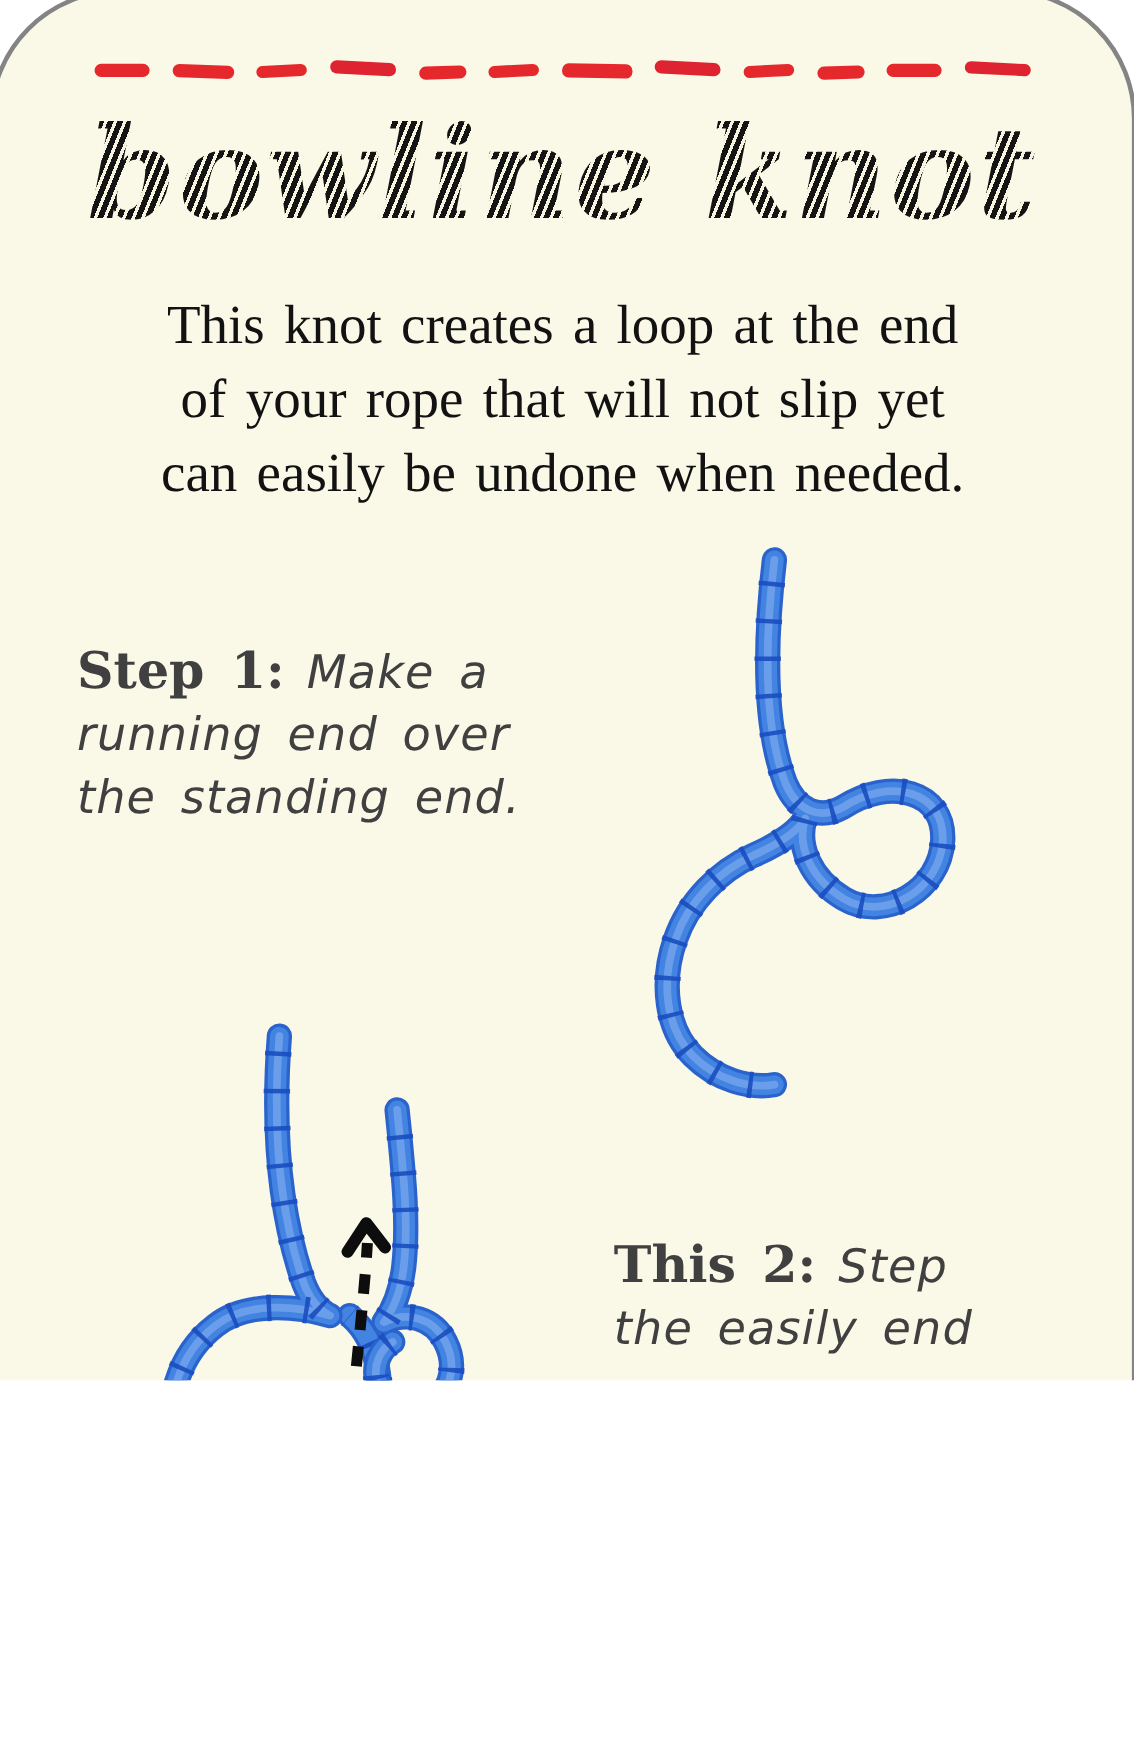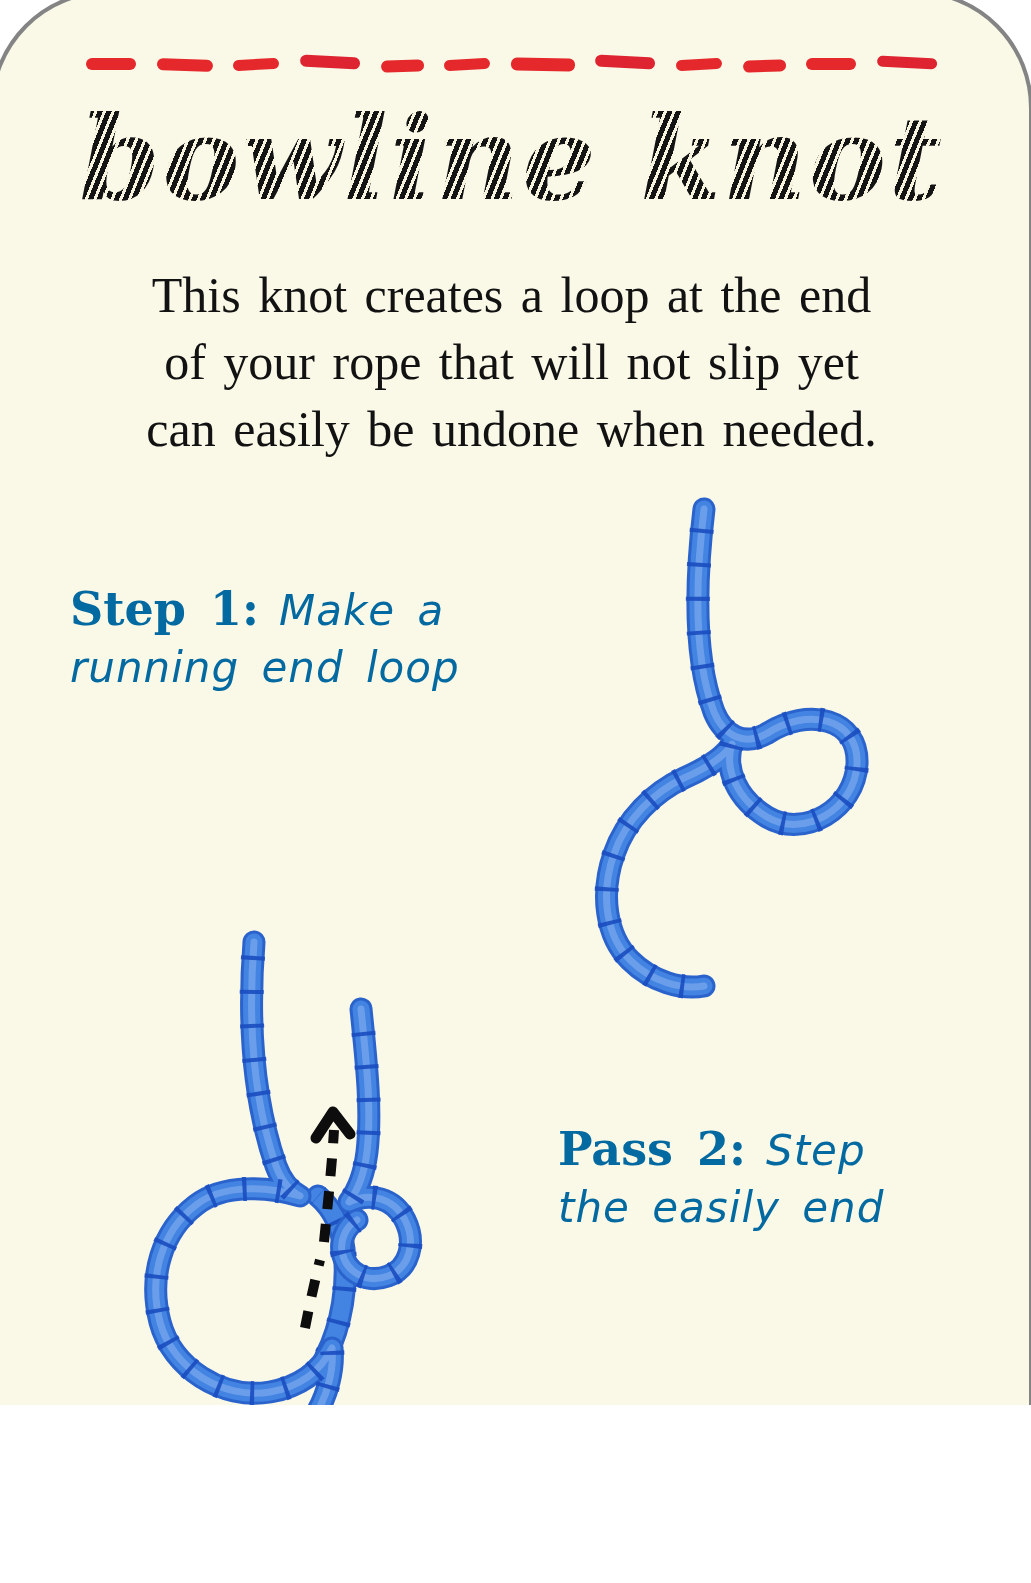--- a/index.html
+++ b/index.html
@@ -1,19 +1,19 @@
 <!DOCTYPE html>
 <html><head>
 <meta charset="utf-8">
 <style>
   html, body { margin: 0; padding: 0; background: #ffffff; }
   .stage {
     position: relative;
     width: 1031px;
-    height: 1405px;
+    height: 1255px;
     overflow: hidden;
     background: #ffffff;
     font-family: "DejaVu Serif", serif;
   }
   .card {
     position: absolute;
     left: -10px; top: -10px;
     width: 1043px; height: 1595px;
     background: #faf8e7;
     border: 4px solid #848484;
@@ -66,21 +66,21 @@
   .description {
     position: absolute;
     top: 268px; left: 0; right: 0;
     text-align: center;
     font: 400 50px/67px "Liberation Serif", serif;
     color: #121212;
     word-spacing: 5px;
   }
 
   
-  .step-text { position: absolute; color: #0369a1; }
+  .step-text { position: absolute; color: #404040; }
   .step-1-text { left: 76px; top: 588px; width: 372px; }
   .step-2-text { left: 564px; top: 1128px; width: 400px; }
   .step-line {
     font: italic 42px/57px "DejaVu Sans", sans-serif;
     letter-spacing: 1px;
     word-spacing: 8px;
     white-space: nowrap;
   }
   .step-label {
     font: bold 46px "DejaVu Serif", serif;
@@ -120,21 +120,22 @@
     <div class="description">
       <div>This knot creates a loop at the end</div>
       <div>of your rope that will not slip yet</div>
       <div>can easily be undone when needed.</div>
     </div>
 
     <div class="step-text step-1-text">
       <div class="step-line">
         <span class="step-label">Step 1:</span><span>Make a</span>
       </div>
-      <div class="step-line">running end loop</div>
+      <div class="step-line">running end over</div>
+      <div class="step-line">the standing end.</div>
     </div>
 
     <svg class="ill ill-step1" viewBox="0 0 420 540" role="img" aria-label="hand-drawn blue rope forming a single overhand loop">
       <defs>
         <path id="rope1" d="M150 35
           C141 110 140 185 160 238
           C170 262 190 272 212 260
           C255 232 305 245 303 290
           C301 335 250 365 213 343
           C183 325 170 295 178 270
@@ -189,21 +190,21 @@
       </g>
       <g fill="none" stroke="#0d0d0d">
         <path d="M191 404 C196 378 202 352 206 336" stroke-width="10" stroke-dasharray="17 15"></path>
         <path d="M210 318 C214 278 218 240 220 206" stroke-width="10" stroke-dasharray="18 15"></path>
         <path d="M202 214 L219 188 L236 210" stroke-width="11" stroke-linecap="round" stroke-linejoin="round"></path>
       </g>
     </svg>
 
     <div class="step-text step-2-text">
       <div class="step-line">
-        <span class="step-label">Pass 2:</span><span>Step</span>
+        <span class="step-label">This 2:</span><span>Step</span>
       </div>
       <div class="step-line">the easily end</div>
     </div>
 
     <div class="dash-row bottom">
       <div class="dash"></div>
       <div class="dash"></div>
       <div class="dash"></div>
       <div class="dash"></div>
       <div class="dash"></div>

